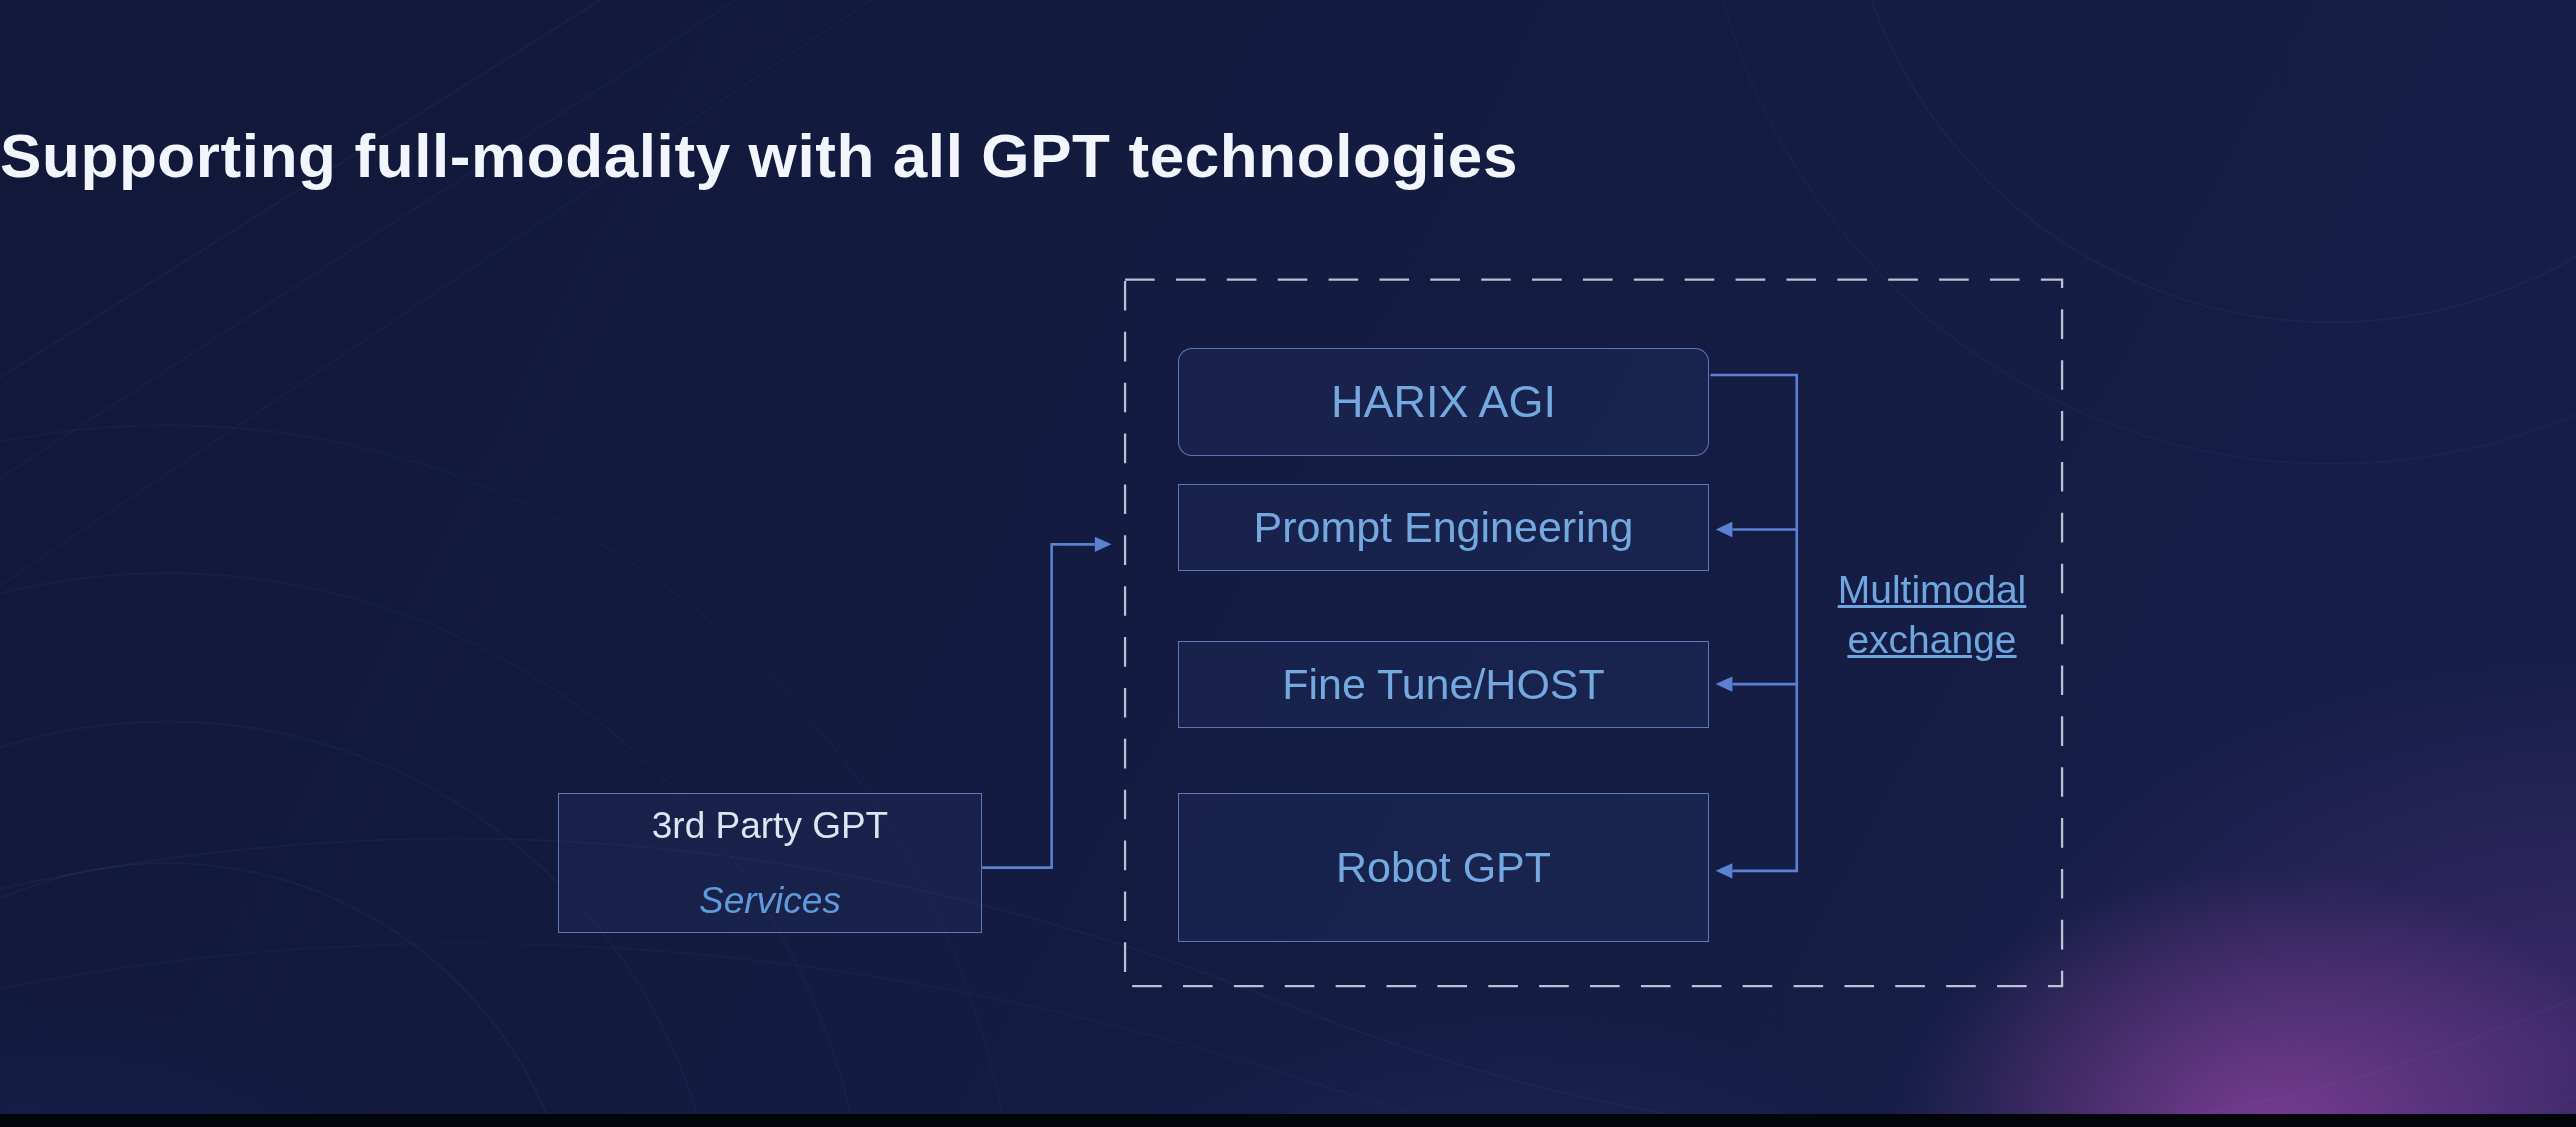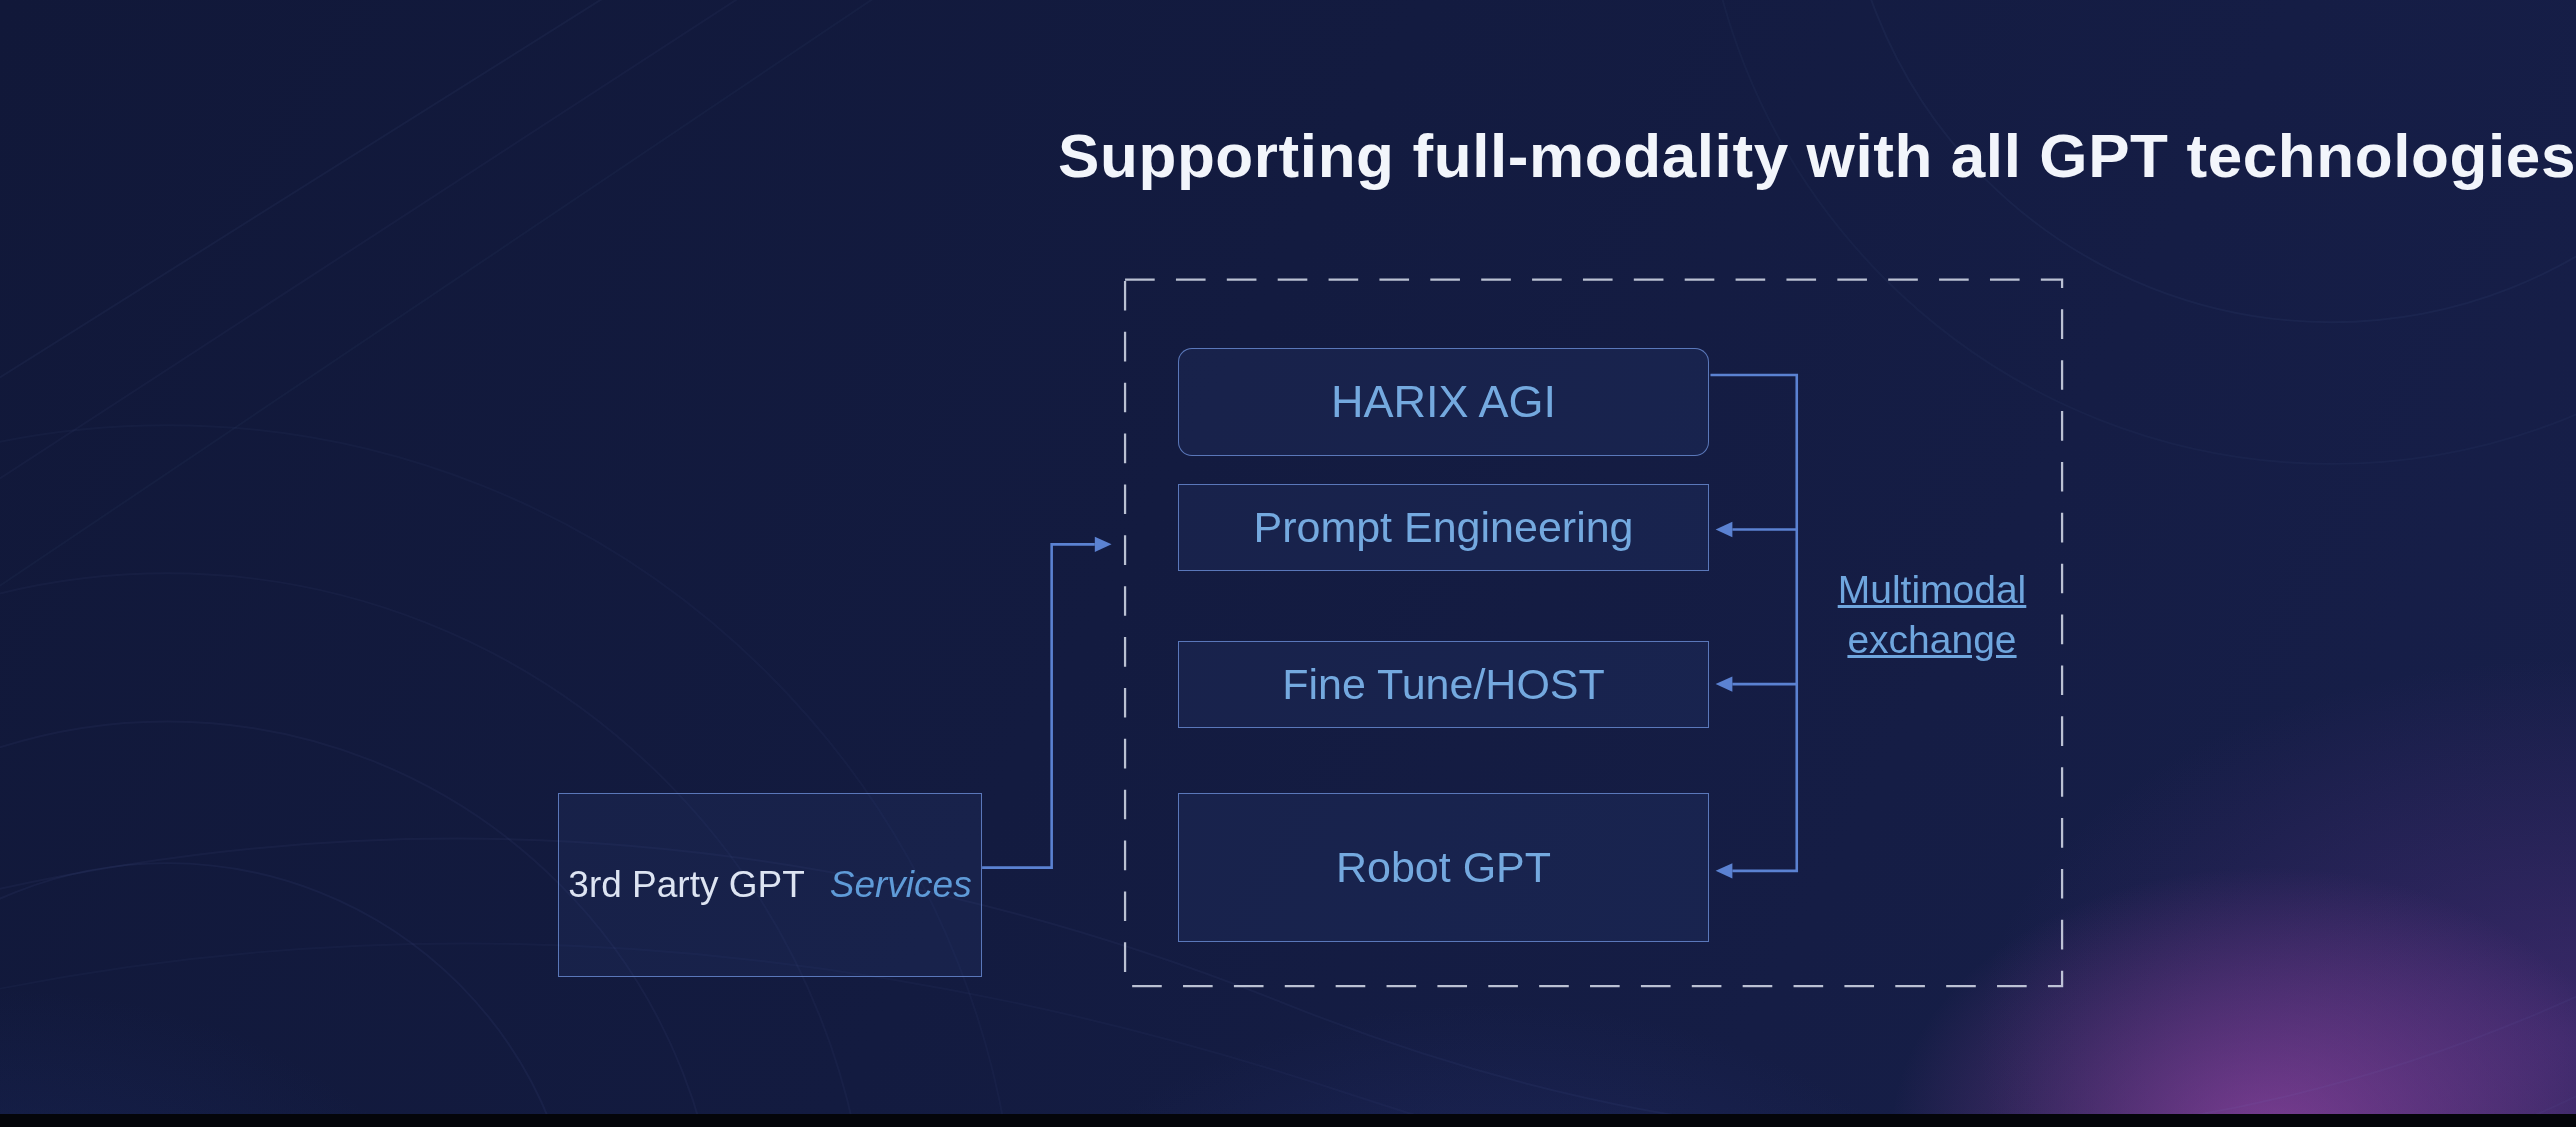--- a/index.html
+++ b/index.html
@@ -14,44 +14,44 @@
       radial-gradient(966px 612px at 100% 92%, rgba(126,60,165,0.35), rgba(126,60,165,0) 62%),
       radial-gradient(837px 547px at 58% 118%, rgba(62,74,168,0.28), rgba(62,74,168,0) 60%),
       radial-gradient(773px 515px at 0% 115%, rgba(45,70,160,0.22), rgba(45,70,160,0) 60%),
       linear-gradient(118deg,#111839 0%, #131b40 45%, #171f4a 100%);
   }
   .bg-decor{position:absolute;inset:0;pointer-events:none;}
   .bottom-bar{position:absolute;left:0;right:0;bottom:0;height:14px;background:#04050a;}
 
   .title{
     position:absolute;left:0;right:0;top:120px;
-    text-align:right;
+    text-align:left;
     font-size:62px;font-weight:600;
-    color:#F2F5FB;letter-spacing:0.6px;margin-left:36px;
+    color:#F2F5FB;letter-spacing:0.6px;
   }
 
   .connector-layer{position:absolute;inset:0;}
 
   .gbox{
     position:absolute;
     border:1.9px solid rgba(108,141,214,0.8);
     background:rgba(70,100,180,0.10);
     display:flex;align-items:center;justify-content:center;
     color:#74A9DF;
     font-size:43px;
     box-sizing:border-box;
     text-align:center;
   }
   .box-harix{left:1178px;top:348px;width:531px;height:108px;font-size:45px;border-radius:14px;}
   .box-prompt{left:1178px;top:484px;width:531px;height:87px;}
   .box-fine{left:1178px;top:641px;width:531px;height:87px;}
   .box-robot{left:1178px;top:793px;width:531px;height:149px;}
   .box-third{
-    left:558px;top:793px;width:424px;height:184px;
-    line-height:1.35;font-size:37px;gap:25px;
+    left:558px;top:793px;width:424px;height:140px;
+    flex-direction:column;line-height:1.35;font-size:37px;gap:25px;
   }
   .third-line1{color:#DDE4F2;}
   .third-line2{color:#5F9BD8;font-style:italic;}
 
   .multimodal{
     position:absolute;left:1803px;top:565px;width:258px;
     text-align:center;color:#6FA6DE;
     font-size:39px;line-height:1.28;text-decoration:underline;
   }
   .multimodal span{display:block;}

